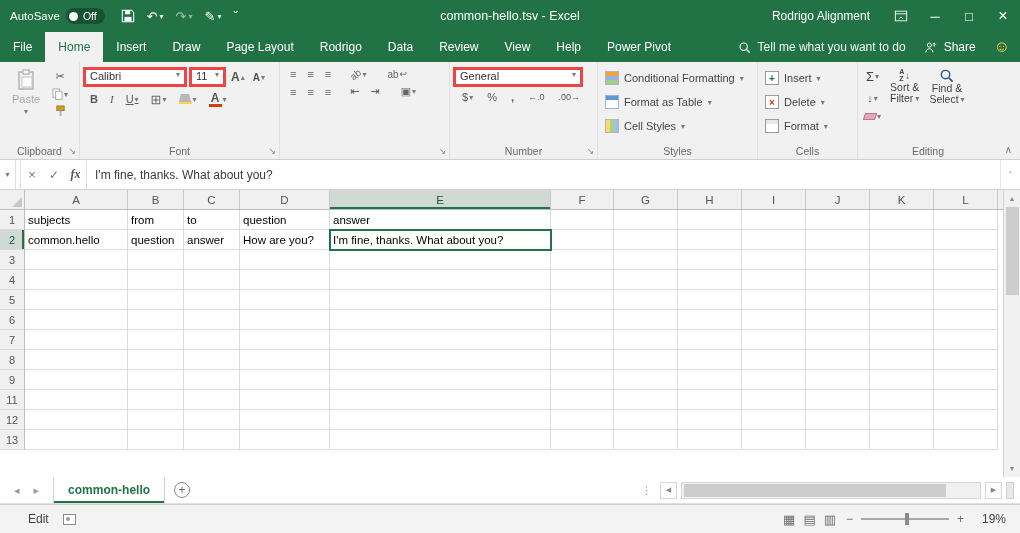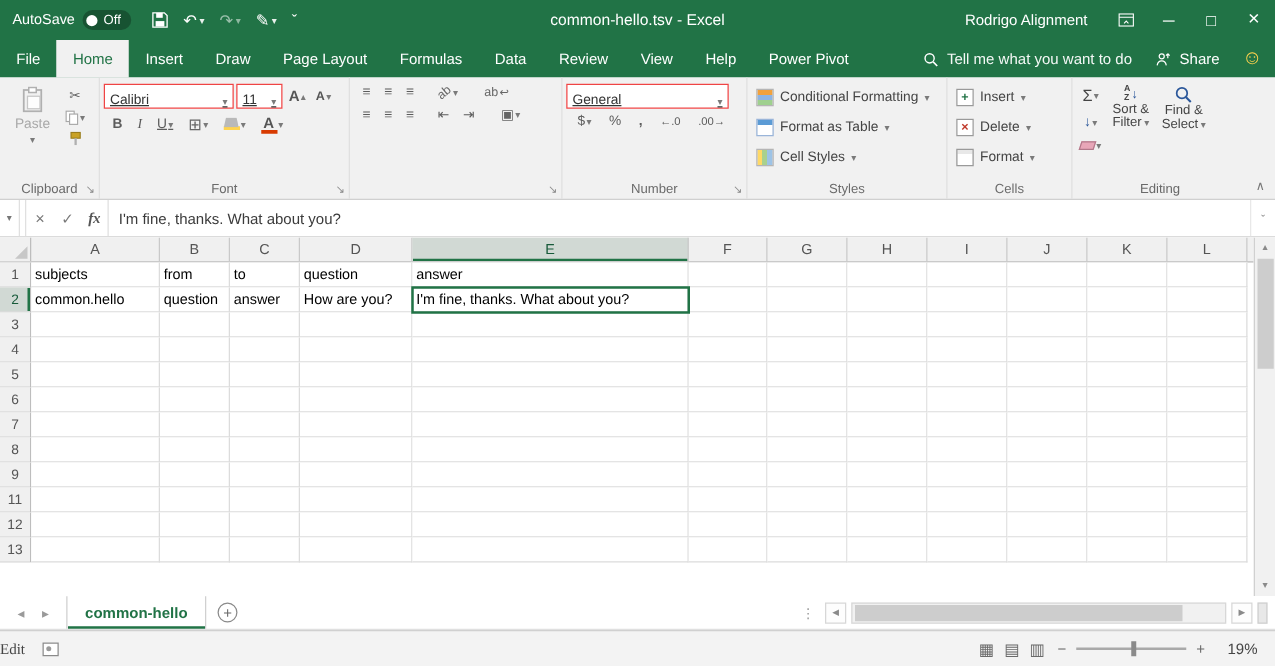--- a/index.html
+++ b/index.html
@@ -33,21 +33,21 @@
 
   
   .ribbon { height:98px; background:#f1f1f1; border-bottom:1px solid #d0d0d0; display:flex; flex:0 0 auto; font-size:11px; color:#444; position:relative; }
   .rgroup { border-right:1px solid #e0e0e0; display:flex; flex-direction:column; padding:3px 3px 0; position:relative; }
   .rgc { flex:1; display:flex; }
   .rglabel { height:17px; display:flex; align-items:center; justify-content:center; font-size:10.5px; color:#6a6a6a; }
   .launcher { position:absolute; right:3px; bottom:3px; font-size:9px; color:#8a8a8a; }
   .gray { color:#a8a8a8; }
   .sbtn { display:inline-flex; align-items:center; justify-content:center; padding:1px 3px; gap:1px; color:#5c5c5c; }
   .dd2 { font-size:8px; color:#7a7a7a; }
-  .combo { background:#fff; border:1px solid #ef4444; height:20px; display:flex; align-items:flex-end; padding:0 4px; font-size:11px; color:#333;text-decoration:underline; }
+  .combo { background:#fff; border:3px solid #ef4444; height:20px; display:flex; align-items:flex-start; padding:0 4px; font-size:11px; color:#333; }
   .combo .dd2 { margin-left:auto; }
   .rrow { display:flex; align-items:center; gap:2px; margin-bottom:3px; }
   .bigbtn { width:46px; display:flex; flex-direction:column; align-items:center; gap:2px; padding-top:4px; }
   .clipcol { display:flex; flex-direction:column; gap:3px; padding-top:4px; }
   .letterA { font-weight:bold; font-size:12px; color:#555; }
   .redbar { display:block; width:13px; height:3px; background:#d83b01; margin-top:-1px; }
   .yellowbar { display:block; width:13px; height:3px; background:#ffd34d; margin-top:-1px; }
   .bucket { width:12px; height:8px; background:#b9b9b9; clip-path:polygon(15% 0,85% 0,100% 100%,0 100%); }
   .stylerow { display:flex; align-items:center; gap:5px; height:24px; padding:0 4px; }
   .ic-cf { width:14px; height:14px; border:1px solid #b5b5b5; background:linear-gradient(180deg,#f2a13c 0 33%,#8eb4e3 33% 66%,#9fd08f 66% 100%); }
@@ -98,21 +98,21 @@
   .newsheet i { width:16px; height:16px; border:1px solid #8a8a8a; border-radius:50%; color:#6a6a6a; font-style:normal; display:flex; align-items:center; justify-content:center; font-size:12px; line-height:1; }
   .hscrollzone { margin-left:auto; display:flex; align-items:center; gap:4px; padding-right:6px; }
   .hdots { color:#9a9a9a; font-size:11px; padding:0 4px; }
   .hsbtn { width:17px; height:17px; display:flex; align-items:center; justify-content:center; border:1px solid #d7d7d7; background:#fdfdfd; color:#8a8a8a; font-size:7px; }
   .hstrack { width:300px; height:17px; background:#f1f1f1; border:1px solid #d7d7d7; position:relative; }
   .hsthumb { position:absolute; left:2px; top:1px; height:13px; width:262px; background:#cdcdcd; }
   .splith { width:8px; height:17px; background:#e8e8e8; border:1px solid #cfcfcf; }
 
   
   .statusbar { height:29px; background:#f3f3f3; border-top:1px solid #d0d0d0; display:flex; align-items:center; flex:0 0 auto; font-size:12px; color:#444; }
-  .smode { padding-left:0;font-family:Liberation Serif, serif; }
+  .smode { padding-left:28px; }
   .macroic { width:13px; height:11px; border:1px solid #8a8a8a; margin-left:14px; position:relative; background:#fff; }
   .macroic::after { content:""; position:absolute; left:2px; top:2px; width:4px; height:4px; background:#9a9a9a; border-radius:50%; }
   .sb-right { margin-left:auto; display:flex; align-items:center; gap:10px; padding-right:14px; }
   .views { display:flex; gap:8px; color:#6a6a6a; font-size:13px; }
   .zoomzone { display:flex; align-items:center; gap:8px; color:#6a6a6a; }
   .ztrack { width:88px; height:2px; background:#a9a9a9; position:relative; }
   .zthumb { position:absolute; left:50%; top:-5px; width:4px; height:12px; background:#8a8a8a; }
   .zpct { width:34px; text-align:right; color:#444; }
 
   svg { display:block; }
@@ -170,21 +170,21 @@
     </div>
   </div>
 
   <div class="tabrow">
     <div class="rtab">File</div>
     <div style="display:flex;">
         <div class="rtab active">Home</div>
         <div class="rtab">Insert</div>
         <div class="rtab">Draw</div>
         <div class="rtab">Page Layout</div>
-        <div class="rtab">Formulas</div>
+        <div class="rtab">Rodrigo</div>
         <div class="rtab">Data</div>
         <div class="rtab">Review</div>
         <div class="rtab">View</div>
         <div class="rtab">Help</div>
         <div class="rtab">Power Pivot</div>
       </div>
     <div class="tr-right">
       <span class="tellme">
         <svg width="13" height="13" viewBox="0 0 16 16">
             <circle cx="7" cy="7" r="4.5" fill="none" stroke="#fff" stroke-width="1.4"></circle>

